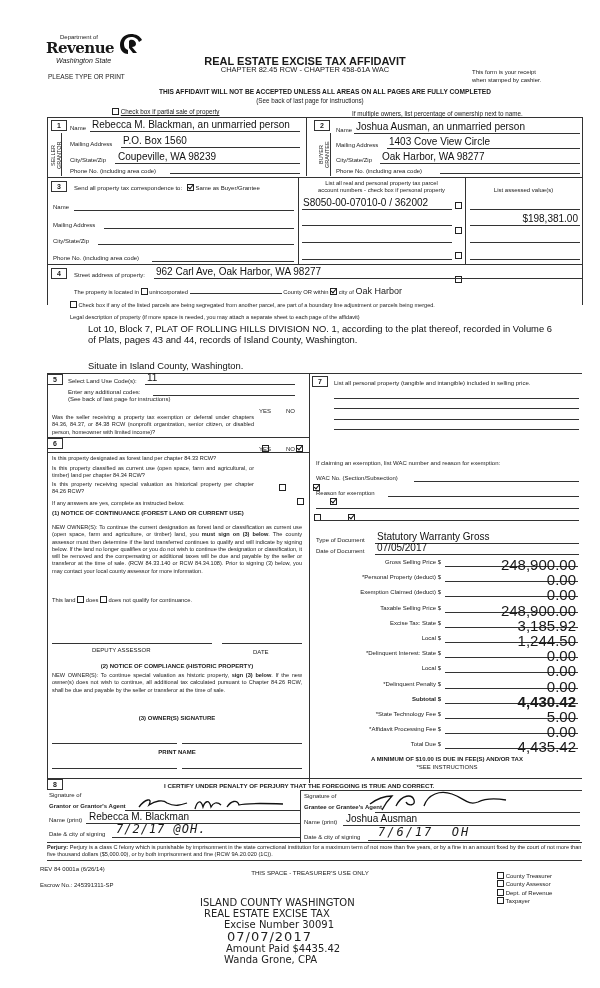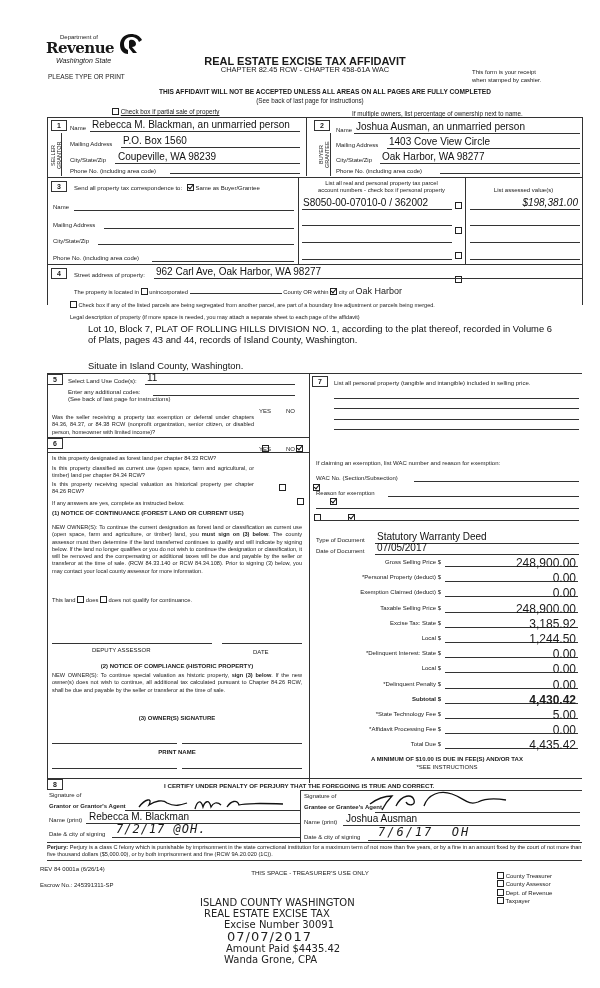--- a/index.html
+++ b/index.html
@@ -16,21 +16,21 @@
   .vr { position: absolute; border-left: 1px solid #333; width: 0; }
   .hr { position: absolute; border-top: 1px solid #333; height: 0; }
   .right { text-align: right; }
   .center { text-align: center; }
   .vert { position:absolute; writing-mode: vertical-rl; transform: rotate(180deg); font-size: 5.5px; text-align:center; line-height:6px; }
   .para { font-size: 5.6px; line-height: 7.3px; text-align: justify; }
   .stamp { font-family: "DejaVu Sans", sans-serif; color:#222; }
   .amt-row { position:absolute; left:320px; width:258px; height:12px; }
   .amt-row .l { position:absolute; right:137px; width:130px; text-align:right; font-size:6px; top:3px; }
   .amt-row .u { position:absolute; left:125px; right:0; border-bottom:1px solid #333; height:11px; }
-  .amt-row .v { position:absolute; right:2px; top:0px; font-size:12px; }
+  .amt-row .v { position:absolute; right:2px; top:0px; font-size:15px; }
   .sig { font-family: "DejaVu Serif", serif; font-style: italic; font-size: 14px; color:#111; }
 </style>
 </head>
 <body>
 
 
 
 
 <div class="abs" style="left:46px;top:32px;width:100px;height:44px;">
   <div class="abs" style="left:14px;top:2px;font-size:6px;">Department of</div>
@@ -123,21 +123,21 @@
 <div class="vr" style="left:465px;top:177px;height:87px;"></div>
 <div class="abs center" style="left:298px;top:180px;width:167px;font-size:5.8px;">List all real and personal property tax parcel</div>
 <div class="abs center" style="left:298px;top:187px;width:167px;font-size:5.8px;">account numbers - check box if personal property</div>
 <div class="abs center" style="left:465px;top:187px;width:117px;font-size:6px;">List assessed value(s)</div>
 
 <div>
   <div>
     <div class="abs fill" style="left:303px;top:197px;">S8050-00-07010-0 / 362002</div>
     <div class="line" style="left:302px;top:209px;width:150px;"></div>
     <span class="cb abs" style="left:455px;top:202px;"></span>
-    <div class="abs fill right" style="left:470px;top:197px;width:108px;font-style:italic;">$198,381.00</div>
+    <div class="abs fill right" style="left:470px;top:213px;width:108px;">$198,381.00</div>
     <div class="line" style="left:470px;top:209px;width:110px;"></div>
   </div>
   <div>
     <div class="line" style="left:302px;top:225px;width:150px;"></div>
     <span class="cb abs" style="left:455px;top:220px;"></span>
     <div class="line" style="left:470px;top:225px;width:110px;"></div>
   </div>
   <div>
     <div class="line" style="left:302px;top:242px;width:150px;"></div>
     <span class="cb abs" style="left:455px;top:238px;"></span>
@@ -255,21 +255,21 @@
 
 <div class="abs lbl" style="left:316px;top:460px;">If claiming an exemption, list WAC number and reason for exemption:</div>
 <div class="abs lbl" style="left:316px;top:475px;">WAC No. (Section/Subsection)</div>
 <div class="line" style="left:414px;top:481px;width:165px;"></div>
 <div class="abs lbl" style="left:316px;top:490px;">Reason for exemption</div>
 <div class="line" style="left:388px;top:496px;width:191px;"></div>
 <div class="line" style="left:316px;top:508px;width:263px;"></div>
 <div class="line" style="left:316px;top:520px;width:263px;"></div>
 
 <div class="abs lbl" style="left:316px;top:537px;">Type of Document</div>
-<div class="abs fill" style="left:377px;top:531px;">Statutory Warranty Deed</div>
+<div class="abs fill" style="left:377px;top:531px;">Statutory Warranty Gross</div>
 <div class="line" style="left:375px;top:543px;width:204px;"></div>
 <div class="abs lbl" style="left:316px;top:548px;">Date of Document</div>
 <div class="abs fill" style="left:377px;top:542px;">07/05/2017</div>
 <div class="line" style="left:375px;top:554px;width:204px;"></div>
 
 <div id="amounts">
     <div class="amt-row" style="top: 556px;">
       <div class="l">Gross Selling Price $</div>
       <div class="u"></div>
       <div class="v">248,900.00</div>

